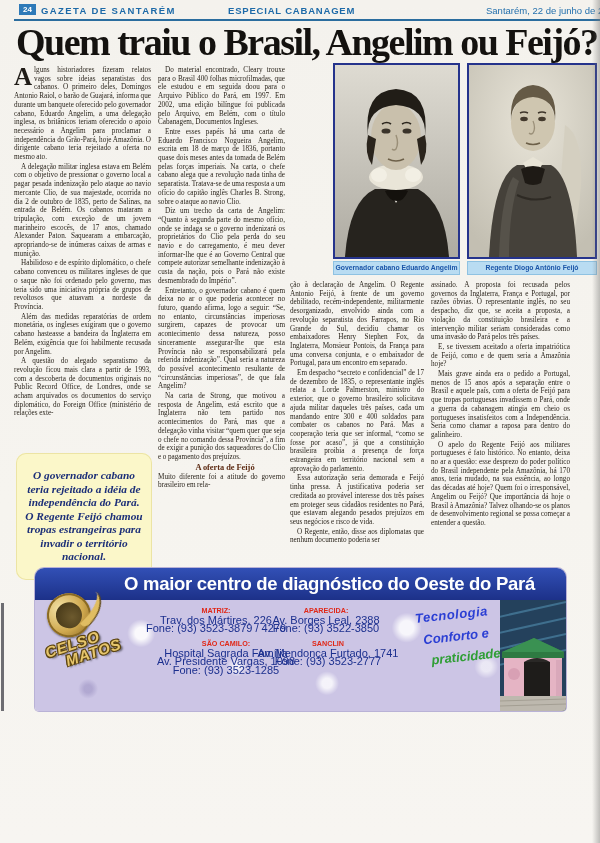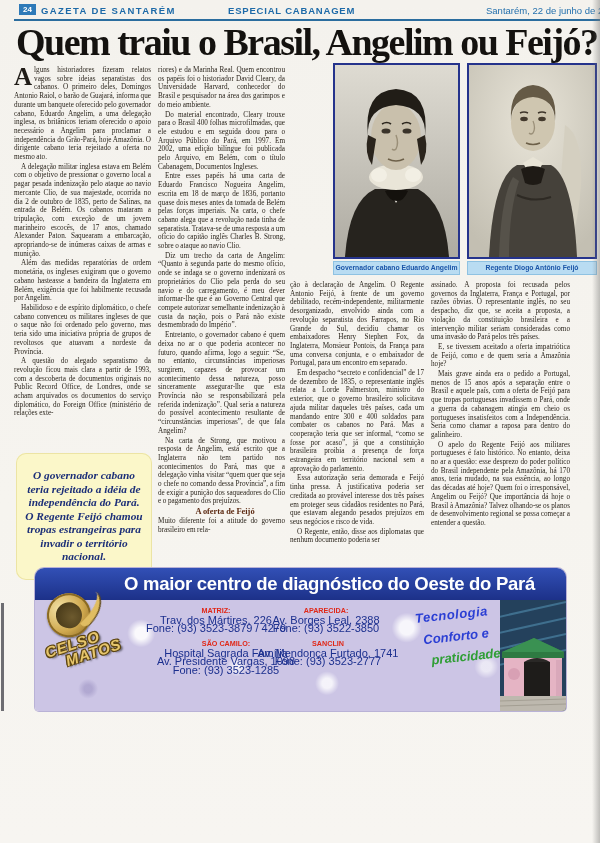--- a/index.html
+++ b/index.html
@@ -104,27 +104,26 @@
     <div class="section">ESPECIAL CABANAGEM</div>
     <div class="dateline">Santarém, 22 de junho de 2009</div>
   </div>
   <div class="hdr-rule"></div>
 
   <h1 class="headline" style="margin:0;">Quem traiu o Brasil, Angelim ou Feijó?</h1>
 
   <div class="col col1">
     <p class="noind"><span class="dropcap">A</span><span>lguns historiadores fizeram relatos vagos sobre ideias separatistas dos cabanos. O primeiro deles, Domingos Antonio Raiol, o barão de Guajará, informa que durante um banquete oferecido pelo governador cabano, Eduardo Angelim, a uma delegação inglesa, os britânicos teriam oferecido o apoio necessário a Angelim para proclamar a independência do Grão-Pará, hoje Amazônia. O dirigente cabano teria rejeitado a oferta no mesmo ato.</span></p>
     <p>A delegação militar inglesa estava em Belém com o objetivo de pressionar o governo local a pagar pesada indenização pelo ataque ao navio mercante Clio, de sua majestade, ocorrida no dia 2 de outubro de 1835, perto de Salinas, na entrada de Belém. Os cabanos mataram a tripulação, com exceção de um jovem marinheiro escocês, de 17 anos, chamado Alexander Paton. Saquearam a embarcação, apropriando-se de inúmeras caixas de armas e munição.</p>
+    <p>Habilidoso e de espírito diplomático, o chefe cabano convenceu os militares ingleses de que o saque não foi ordenado pelo governo, mas teria sido uma iniciativa própria de grupos de revoltosos que atuavam a nordeste da Província.</p>
     <p>Além das medidas reparatórias de ordem monetária, os ingleses exigiram que o governo cabano hasteasse a bandeira da Inglaterra em Belém, exigência que foi habilmente recusada por Angelim.</p>
-    <p>Habilidoso e de espírito diplomático, o chefe cabano convenceu os militares ingleses de que o saque não foi ordenado pelo governo, mas teria sido uma iniciativa própria de grupos de revoltosos que atuavam a nordeste da Província.</p>
     <p>A questão do alegado separatismo da revolução ficou mais clara a partir de 1993, com a descoberta de documentos originais no Public Record Office, de Londres, onde se acham arquivados os documentos do serviço diplomático, do Foreign Office (ministério de relações exte-</p>
   </div>
 
   <div class="col col2">
-    <p class="noind">riores) e da Marinha Real. Quem encontrou os papéis foi o historiador David Cleary, da Universidade Harvard, conhecedor do Brasil e pesquisador na área dos garimpos e do meio ambiente.</p>
     <p>Do material encontrado, Cleary trouxe para o Brasil 400 folhas microfilmadas, que ele estudou e em seguida doou para o Arquivo Público do Pará, em 1997. Em 2002, uma edição bilíngue foi publicada pelo Arquivo, em Belém, com o título Cabanagem, Documentos Ingleses.</p>
     <p>Entre esses papéis há uma carta de Eduardo Francisco Nogueira Angelim, escrita em 18 de março de 1836, portanto quase dois meses antes da tomada de Belém pelas forças imperiais. Na carta, o chefe cabano alega que a revolução nada tinha de separatista. Tratava-se de uma resposta a um ofício do capitão inglês Charles B. Strong, sobre o ataque ao navio Clio.</p>
     <p>Diz um trecho da carta de Angelim: “Quanto à segunda parte do mesmo ofício, onde se indaga se o governo indenizará os proprietários do Clio pela perda do seu navio e do carregamento, é meu dever informar-lhe que é ao Governo Central que compete autorizar semelhante indenização à custa da nação, pois o Pará não existe desmembrado do Império”.</p>
     <p>Entretanto, o governador cabano é quem deixa no ar o que poderia acontecer no futuro, quando afirma, logo a seguir: “Se, no entanto, circunstâncias imperiosas surgirem, capazes de provocar um acontecimento dessa natureza, posso sinceramente assegurar-lhe que esta Província não se responsabilizará pela referida indenização”. Qual seria a natureza do possível acontecimento resultante de “circunstâncias imperiosas”, de que fala Angelim?</p>
     <p>Na carta de Strong, que motivou a resposta de Angelim, está escrito que a Inglaterra não tem partido nos acontecimentos do Pará, mas que a delegação vinha visitar “quem quer que seja o chefe no comando dessa Província”, a fim de exigir a punição dos saqueadores do Clio e o pagamento dos prejuízos.</p>
     <p class="subhead">A oferta de Feijó</p>
     <p class="noind">Muito diferente foi a atitude do governo brasileiro em rela-</p>
   </div>
 
   <figure class="fig1">

